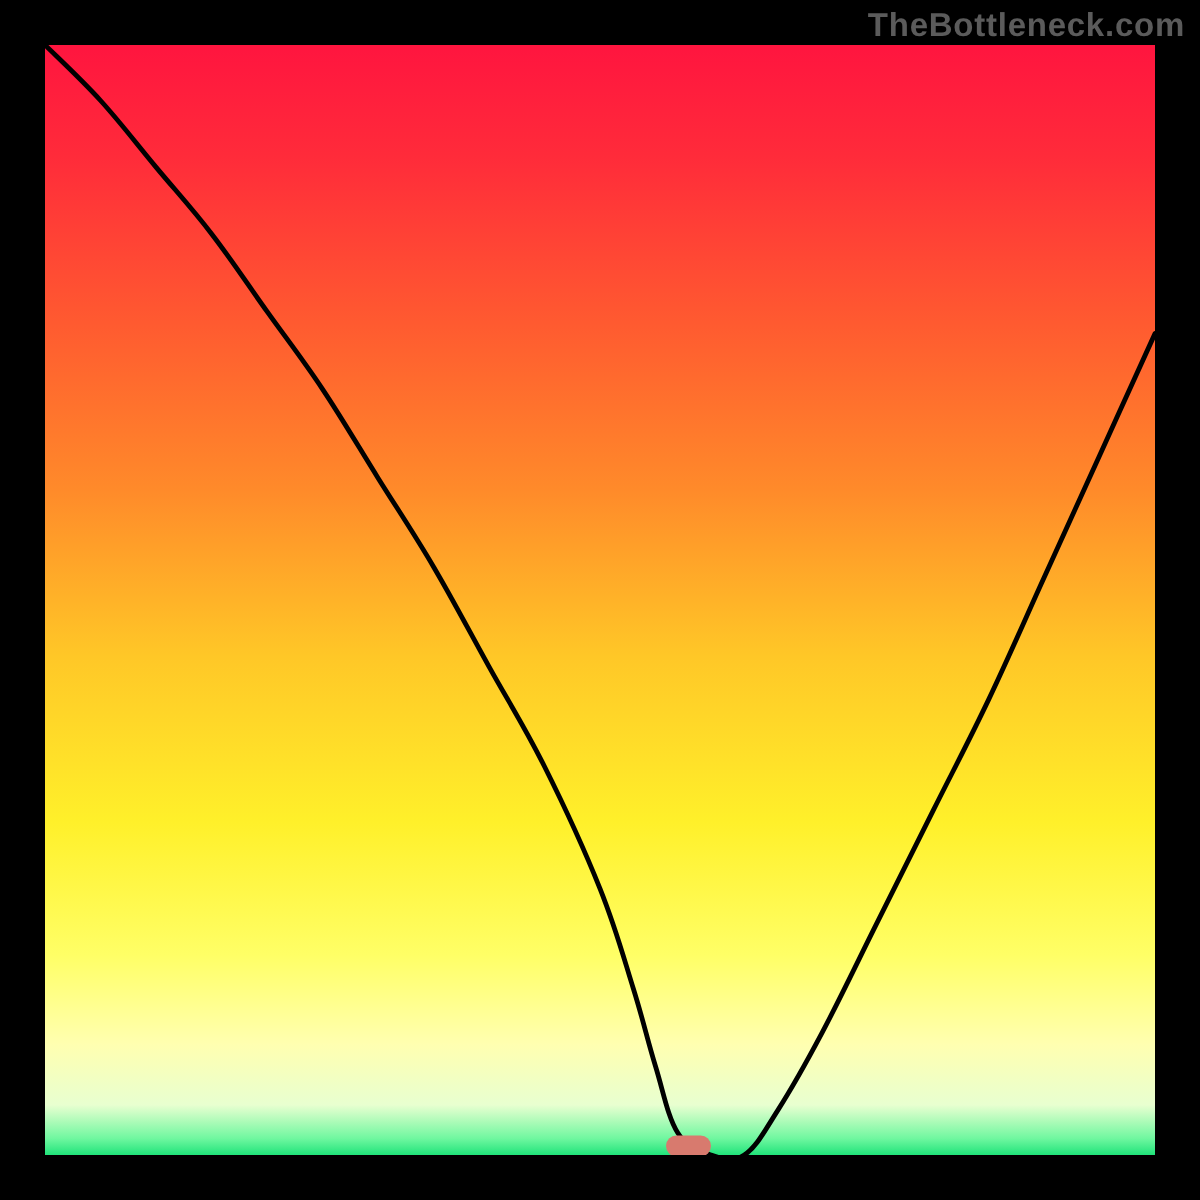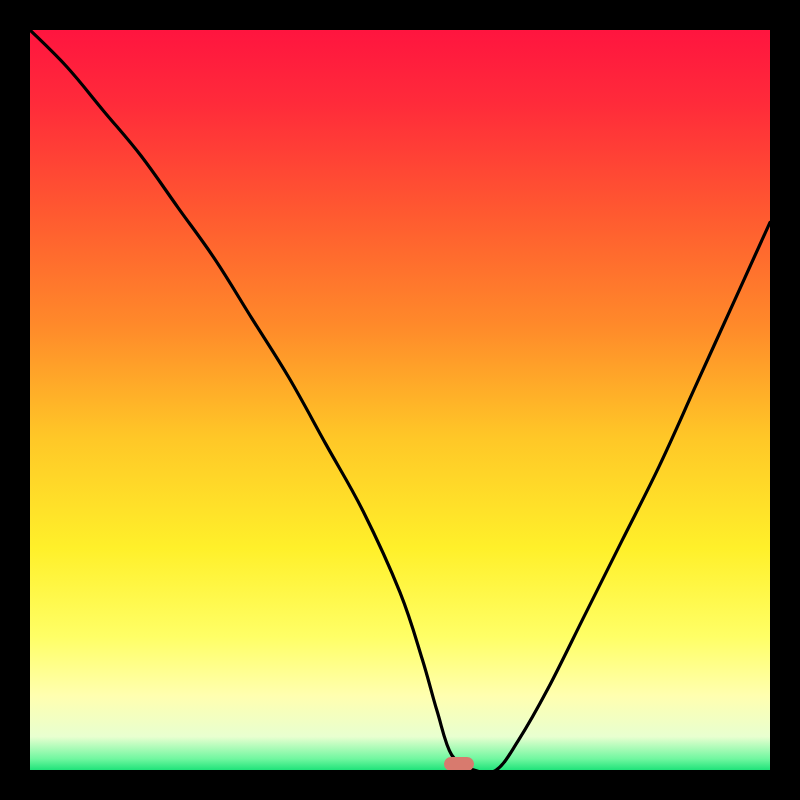--- a/index.html
+++ b/index.html
@@ -45,20 +45,21 @@
     background: #d87a6e;
     border-radius: 7px;
     transform: translate(-50%, -50%);
   }
 </style>
 </head>
 <body>
 
 <div class="frame">
 
+  <div class="watermark">TheBottleneck.com</div>
 
   <div class="plot">
     <svg width="740" height="740" viewBox="0 0 740 740" preserveAspectRatio="none">
       <defs>
         <linearGradient id="bg-grad" x1="0" y1="0" x2="0" y2="1">
             <stop offset="0%" stop-color="#ff153f"></stop>
             <stop offset="10%" stop-color="#ff2b3a"></stop>
             <stop offset="25%" stop-color="#ff5a30"></stop>
             <stop offset="40%" stop-color="#ff8a2a"></stop>
             <stop offset="55.00000000000001%" stop-color="#ffc727"></stop>

